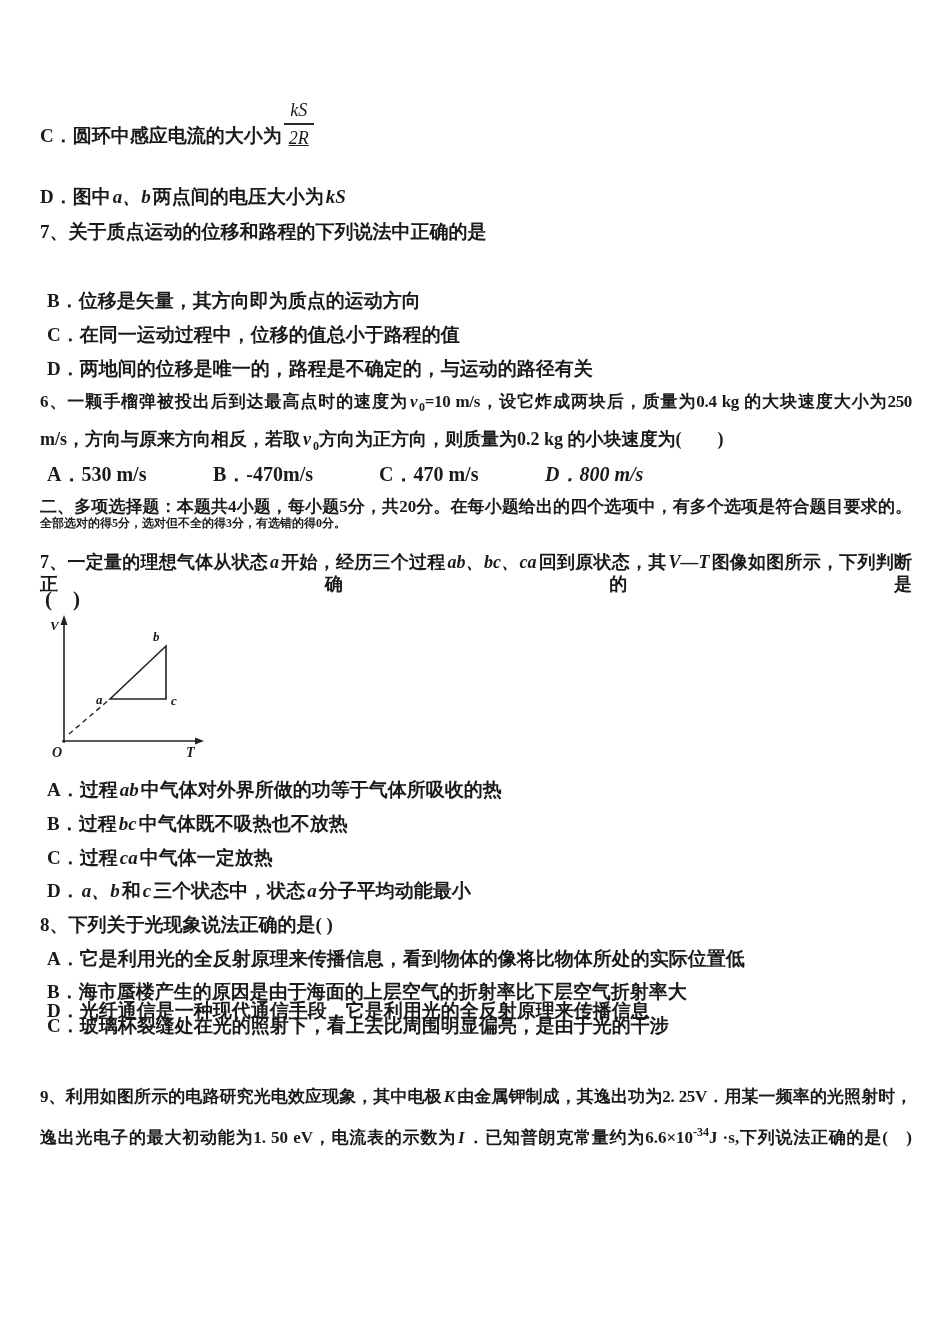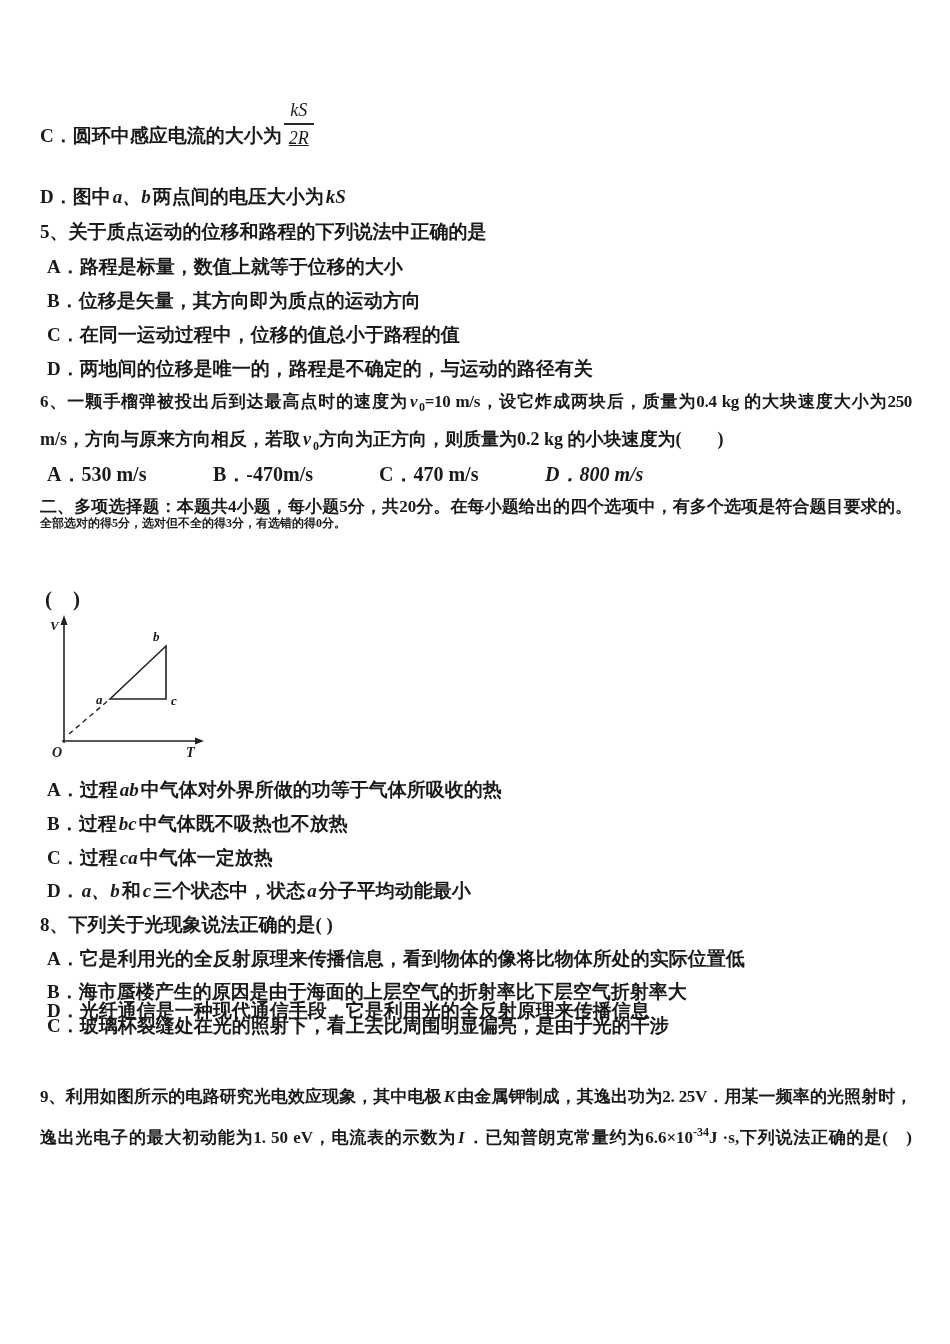--- a/index.html
+++ b/index.html
@@ -65,42 +65,44 @@
     <span class="frac">
       <span class="num">kS</span>
       <span class="den">2R</span>
     </span>
   </div>
 
   <div class="line" style="top:186px">
     <span>D．图中</span><span class="it">a、b</span><span>两点间的电压大小为</span><span class="it">kS</span>
   </div>
 
-  <div class="line" style="top:221px">5、关于质点运动的位移和路程的下列说法中正确的是</div>
-  <div class="line opt" style="top:256px">A．路程是标量，数值上就等于位移的大小</div>
+  <div class="line" style="top:221px">7、关于质点运动的位移和路程的下列说法中正确的是</div>
   <div class="line opt" style="top:290px">B．位移是矢量，其方向即为质点的运动方向</div>
   <div class="line opt" style="top:324px">C．在同一运动过程中，位移的值总小于路程的值</div>
   <div class="line opt" style="top:358px">D．两地间的位移是唯一的，路程是不确定的，与运动的路径有关</div>
 
   <div class="line stretch tight" style="top:392px">
     <span>6、一颗手榴弹被投出后到达最高点时的速度为</span><span class="it"><span>v</span></span><sub class="s0">0</sub><span>=10 m/s，设它炸成两块后，质量为0.4 kg 的大块速度大小为250</span>
   </div>
   <div class="line" style="top:429px; font-size:18px">
     <span>m/s，方向与原来方向相反，若取</span><span class="it"><span>v</span></span><sub class="s0">0</sub><span>方向为正方向，则质量为0.2 kg 的小块速度为(　　)</span>
   </div>
   <div class="line opt optrow" style="top:462px; font-size:20px">
     <span>A．530 m/s</span>
     <span>B．-470m/s</span>
     <span>C．470 m/s</span>
     <span>D．800 m/s</span>
   </div>
 
   <div class="line stretch" style="top:497px">二、多项选择题：本题共4小题，每小题5分，共20分。在每小题给出的四个选项中，有多个选项是符合题目要求的。</div>
   <div class="line" style="top:516px; font-size:12px">全部选对的得5分，选对但不全的得3分，有选错的得0分。</div>
 
+  <div class="line stretch" style="top:552px; font-size:18px">
+    <span>7、一定量的理想气体从状态</span><span class="it">a</span><span>开始，经历三个过程</span><span class="it">ab、bc、ca</span><span>回到原状态，其</span><span class="it">V—T</span><span>图像如图所示，下列判断正确的是</span>
+  </div>
   <div class="line" style="top:587px; left:45px; font-size:21px">(　)</div>
 
   <div class="graph">
     <svg width="172" height="152" viewBox="0 0 172 152">
 
       <line x1="20" y1="130" x2="20" y2="8" stroke="#222" stroke-width="1.6"></line>
       <polygon points="16.5,12 20,2 23.5,12" fill="#222"></polygon>
 
       <line x1="18" y1="128" x2="153" y2="128" stroke="#222" stroke-width="1.6"></line>
       <polygon points="151,124.5 160,128 151,131.5" fill="#222"></polygon>

